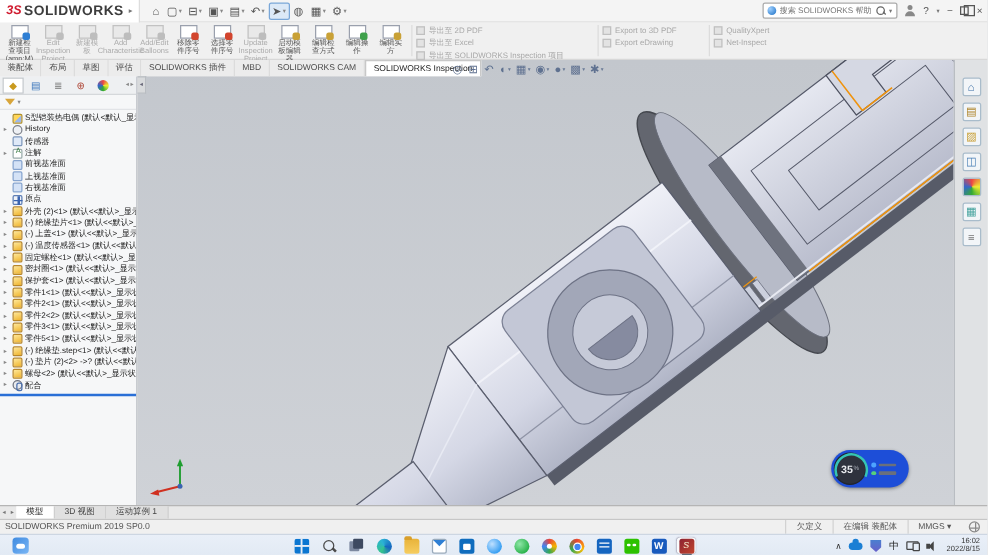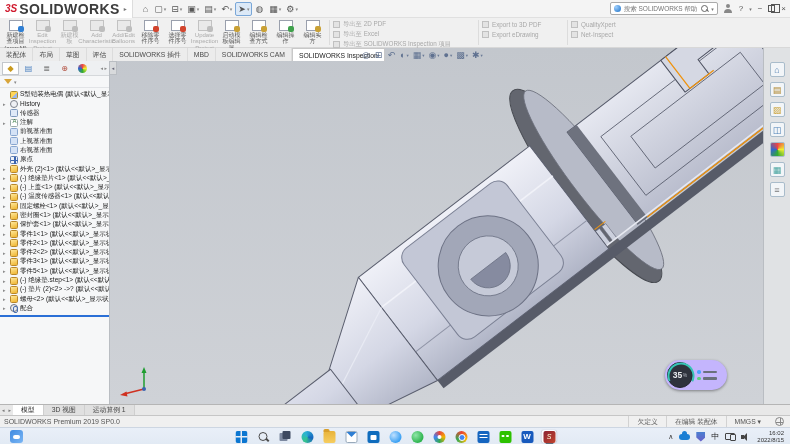--- a/index.html
+++ b/index.html
@@ -4,21 +4,21 @@
 <style>
   *{margin:0;padding:0;box-sizing:border-box}
   html,body{width:790px;height:444px;overflow:hidden}
   body{font-family:"Liberation Sans","DejaVu Sans",sans-serif;font-size:8px;color:#333}
   #app{position:relative;width:790px;height:444px;background:#f0f0f0}
 
   
   #titlebar{position:absolute;left:0;top:0;width:790px;height:18px;background:#f4f4f4;border-bottom:1px solid #e0e0e0;display:flex;align-items:center}
   #logo{display:flex;align-items:center;height:18px;background:#fff;border-right:1px solid #ddd;padding:12px 5px;gap:2px}
   #logo .mark{color:#d01a2e;font-weight:bold;font-style:italic;font-size:10px}
-  #logo .brand{font-weight:bold;font-size:14px;color:#3c3c3c;letter-spacing:.4px}
+  #logo .brand{font-weight:bold;font-size:11px;color:#3c3c3c;letter-spacing:.4px}
   #logo .lcaret{font-size:6px;color:#777;margin-left:2px}
   #qat{display:flex;align-items:center;margin-left:8px;gap:1px}
   .qitem{display:flex;align-items:center;height:14px;padding:0 2px;border-radius:2px}
   .qitem.pressed{border:1px solid #7aa7d8;background:#dce9f7}
   .qglyph{font-size:9px;color:#555;line-height:14px}
   .qcaret{font-size:5px;color:#888;margin-left:1px}
   #doc-title{position:absolute;left:50%;top:0;transform:translateX(-50%);line-height:18px;font-size:8px;color:#444;white-space:nowrap}
   #tb-right{position:absolute;right:4px;top:2px;display:flex;align-items:center;gap:6px}
   #searchbox{display:flex;align-items:center;width:108px;height:13px;background:#fff;border:1px solid #aaa;border-radius:2px;padding:0 3px;gap:3px}
   #searchbox .sphere{width:7px;height:7px;border-radius:50%;background:radial-gradient(circle at 30% 30%,#9fd0ff,#1b6fc4);flex:none}
@@ -54,21 +54,21 @@
   .rtab{padding:0 6px;font-size:6.8px;line-height:13px;color:#4a4a4a;background:#ececec;border-right:1px solid #dcdcdc;white-space:nowrap}
   .rtab.active{background:#fff;border:1px solid #c8c8c8;border-bottom:none;color:#222}
 
   
   #viewport{position:absolute;left:110px;top:48px;width:653px;height:356px;overflow:hidden;background:#c9ccd2}
   #headsup{position:absolute;left:252px;top:2px;display:flex;align-items:center;gap:4px;z-index:6}
   .hitem{display:flex;align-items:center;gap:1px}
   .hglyph{font-size:9px;color:#5f7190;line-height:11px}
   .hcaret{font-size:4.5px;color:#6b7b97}
   #triad{position:absolute;left:4px;bottom:6px}
-  #zoompill{position:absolute;right:36px;bottom:14px;width:62px;height:30px;background:#c4b5fd;border-radius:16px;display:flex;align-items:center;box-shadow:0 1px 3px rgba(0,0,0,.4)}
+  #zoompill{position:absolute;right:36px;bottom:14px;width:62px;height:30px;background:#1d4ed8;border-radius:16px;display:flex;align-items:center;box-shadow:0 1px 3px rgba(0,0,0,.4)}
   #zoompill .dial{position:relative;width:26px;height:26px;margin-left:2px;border-radius:50%;background:#2e323d;border:1px solid #23262e;display:flex;align-items:center;justify-content:center;flex:none}
   #zoompill .dial svg{position:absolute;left:-1px;top:-1px}
   .zval{color:#e8eaee;font-size:8.5px;font-weight:bold}
   .zunit{color:#aeb3bd;font-size:5px;margin-left:.5px}
   .zrows{display:flex;flex-direction:column;gap:3px;margin-left:4px}
   .zrow{display:flex;align-items:center;gap:2px}
   .zdot{width:3.5px;height:3.5px;border-radius:50%}
   .zbar{width:14px;height:2.5px;border-radius:1px;background:#6a707c}
 
   

